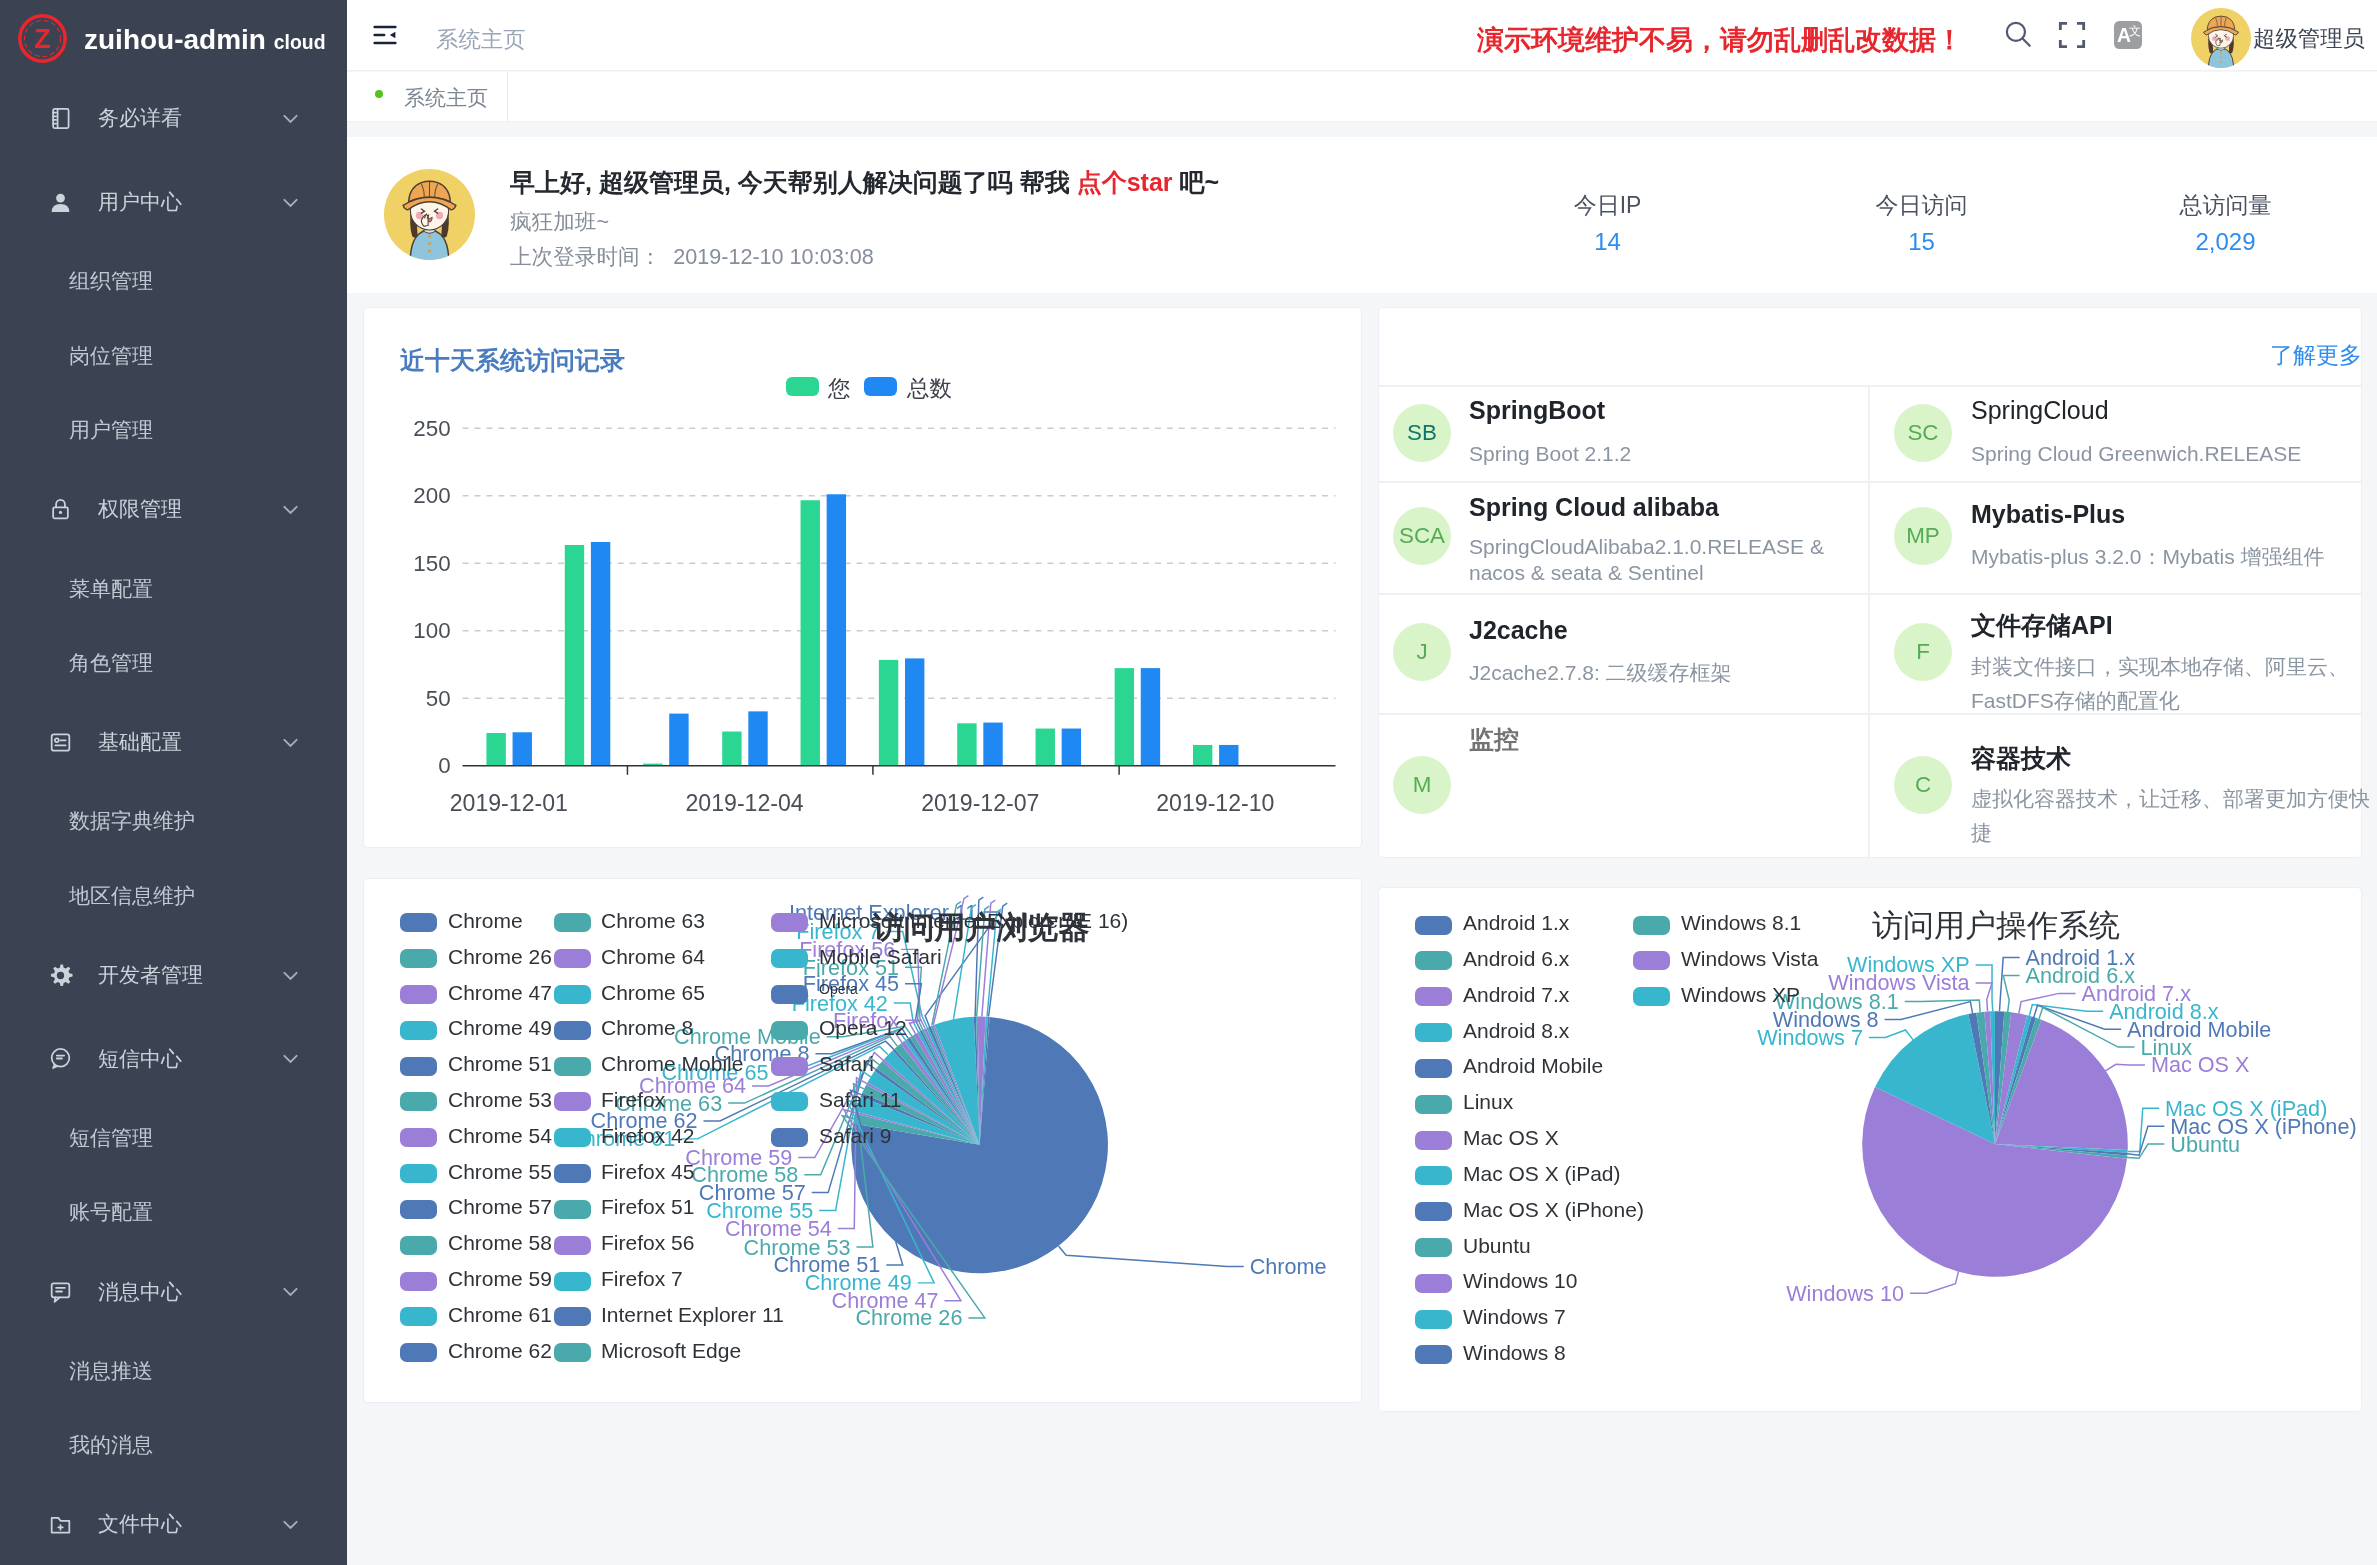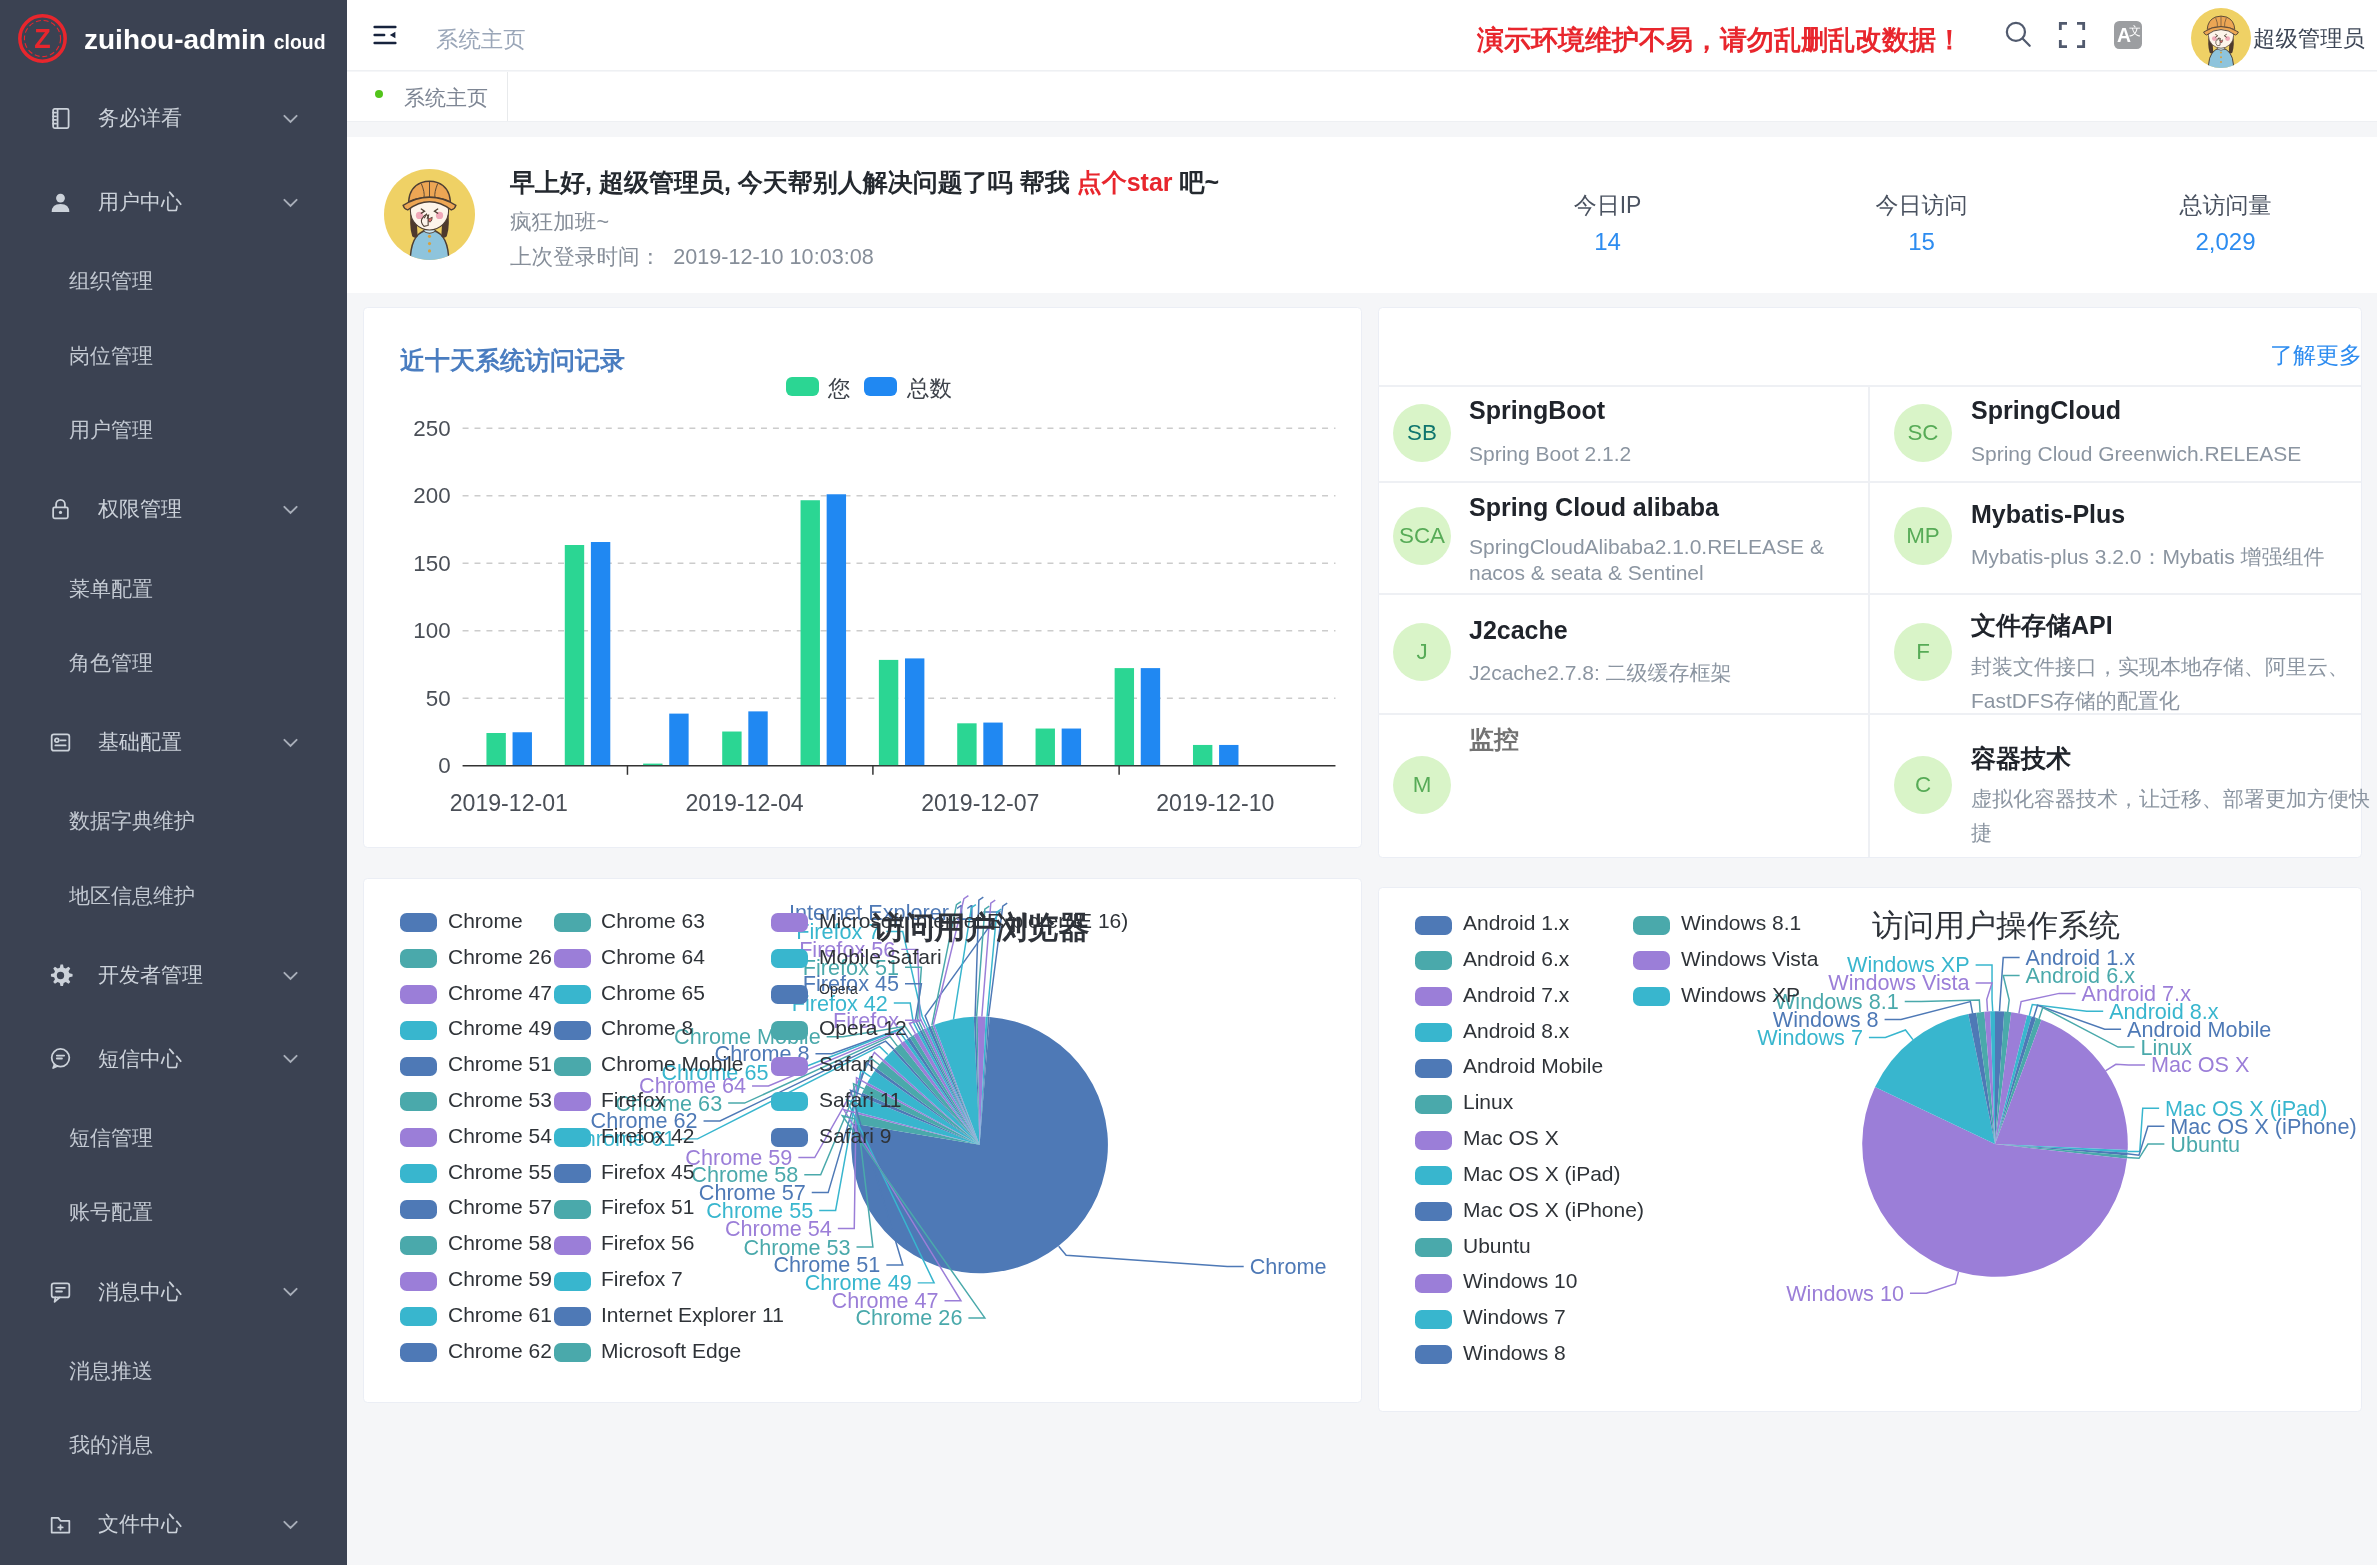--- a/index.html
+++ b/index.html
@@ -245,21 +245,21 @@
 <div style="position:absolute;left:1469px;top:437px;font-size:21px;color:#8b95a1;line-height:34px;white-space:nowrap">Spring Boot 2.1.2</div>
 <div style="position:absolute;left:1393px;top:507px;width:58px;height:58px;border-radius:50%;background:#d9f4c8;color:#57ab57;font-size:22.4px;display:flex;align-items:center;justify-content:center">SCA</div>
 <div style="position:absolute;left:1469px;top:493px;font-size:25px;font-weight:bold;color:#20242b;white-space:nowrap">Spring Cloud alibaba</div>
 <div style="position:absolute;left:1469px;top:534px;font-size:21px;color:#8b95a1;line-height:26px;white-space:nowrap">SpringCloudAlibaba2.1.0.RELEASE &amp;<br>nacos &amp; seata &amp; Sentinel</div>
 <div style="position:absolute;left:1393px;top:623px;width:58px;height:58px;border-radius:50%;background:#d9f4c8;color:#57ab57;font-size:22.4px;display:flex;align-items:center;justify-content:center">J</div>
 <div style="position:absolute;left:1469px;top:616px;font-size:25px;font-weight:bold;color:#20242b;white-space:nowrap">J2cache</div>
 <div style="position:absolute;left:1469px;top:656px;font-size:21px;color:#8b95a1;line-height:34px;white-space:nowrap">J2cache2.7.8: 二级缓存框架</div>
 <div style="position:absolute;left:1393px;top:756px;width:58px;height:58px;border-radius:50%;background:#d9f4c8;color:#57ab57;font-size:22.4px;display:flex;align-items:center;justify-content:center">M</div>
 <div style="position:absolute;left:1469px;top:723px;font-size:25px;font-weight:bold;color:#737373;white-space:nowrap">监控</div>
 <div style="position:absolute;left:1894px;top:404px;width:58px;height:58px;border-radius:50%;background:#d9f4c8;color:#57ab57;font-size:22.4px;display:flex;align-items:center;justify-content:center">SC</div>
-<div style="position:absolute;left:1971px;top:396px;font-size:25px;font-weight:bold;color:#20242b;white-space:nowrap">SpringCloud</div>
+<div style="position:absolute;left:1971px;top:396px;font-size:25px;font-weight:normal;color:#20242b;white-space:nowrap">SpringCloud</div>
 <div style="position:absolute;left:1971px;top:437px;font-size:21px;color:#8b95a1;line-height:34px;white-space:nowrap">Spring Cloud Greenwich.RELEASE</div>
 <div style="position:absolute;left:1894px;top:507px;width:58px;height:58px;border-radius:50%;background:#d9f4c8;color:#57ab57;font-size:22.4px;display:flex;align-items:center;justify-content:center">MP</div>
 <div style="position:absolute;left:1971px;top:500px;font-size:25px;font-weight:bold;color:#20242b;white-space:nowrap">Mybatis-Plus</div>
 <div style="position:absolute;left:1971px;top:540px;font-size:21px;color:#8b95a1;line-height:34px;white-space:nowrap">Mybatis-plus 3.2.0：Mybatis 增强组件</div>
 <div style="position:absolute;left:1894px;top:623px;width:58px;height:58px;border-radius:50%;background:#d9f4c8;color:#57ab57;font-size:22.4px;display:flex;align-items:center;justify-content:center">F</div>
 <div style="position:absolute;left:1971px;top:609px;font-size:25px;font-weight:bold;color:#20242b;white-space:nowrap">文件存储API</div>
 <div style="position:absolute;left:1971px;top:650px;font-size:21px;color:#8b95a1;line-height:34px;white-space:nowrap">封装文件接口，实现本地存储、阿里云、<br>FastDFS存储的配置化</div>
 <div style="position:absolute;left:1894px;top:756px;width:58px;height:58px;border-radius:50%;background:#d9f4c8;color:#57ab57;font-size:22.4px;display:flex;align-items:center;justify-content:center">C</div>
 <div style="position:absolute;left:1971px;top:742px;font-size:25px;font-weight:bold;color:#20242b;white-space:nowrap">容器技术</div>
 <div style="position:absolute;left:1971px;top:782px;font-size:21px;color:#8b95a1;line-height:34px;white-space:nowrap">虚拟化容器技术，让迁移、部署更加方便快<br>捷</div>

